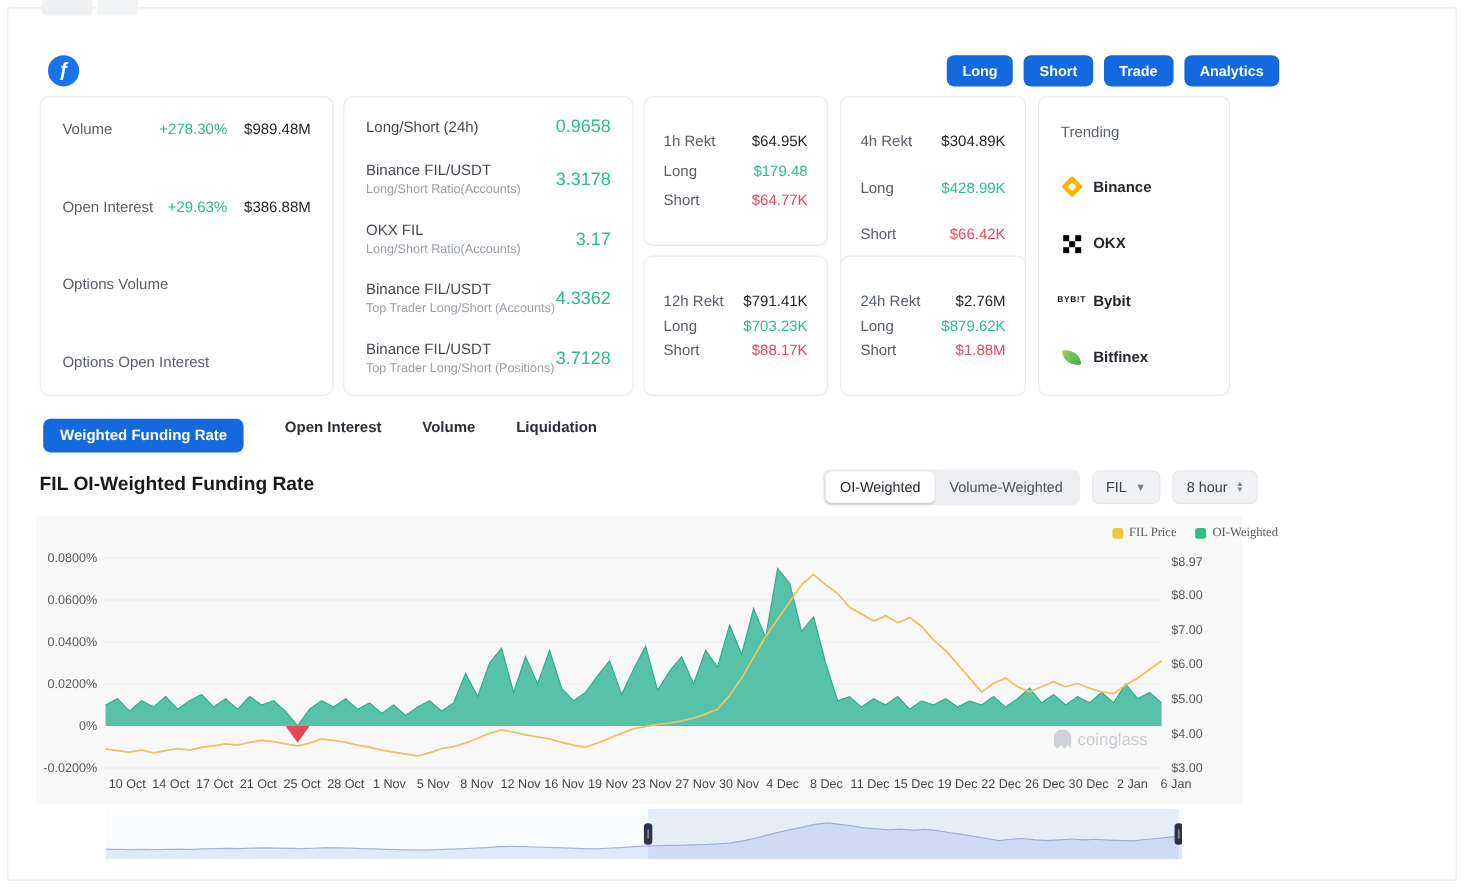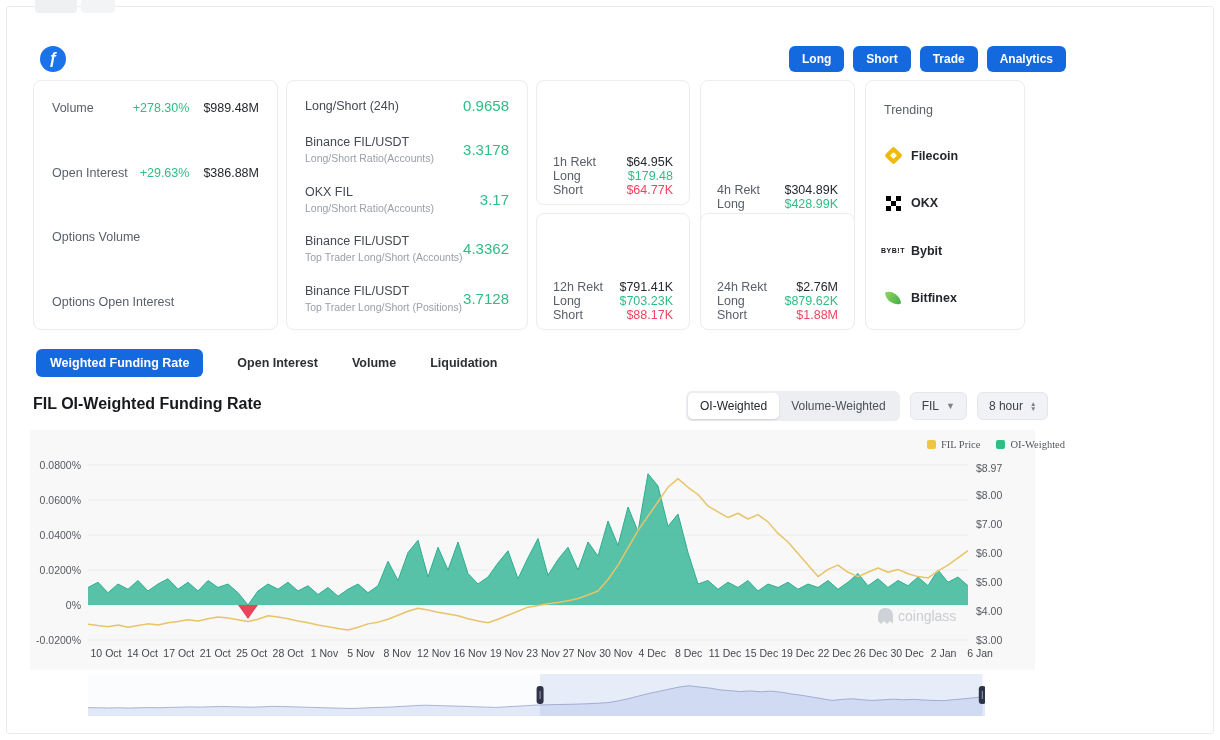--- a/index.html
+++ b/index.html
@@ -25,38 +25,38 @@
   .dark-val { color:#24282e; }
 
   #volume-card { left:33px; top:80px; width:245px; height:250px; padding:20px 18px; display:flex; flex-direction:column; justify-content:space-between; }
   #ratio-card  { left:286px; top:80px; width:242px; height:250px; padding:16px 18px; display:flex; flex-direction:column; justify-content:space-between; }
   .ratio-row { display:flex; align-items:center; }
   .ratio-labels { flex:1; }
   .ratio-label { font-size:12.5px; color:#454a52; }
   .ratio-sub { font-size:10.5px; color:#9aa0a8; margin-top:3px; }
   .ratio-value { font-size:15px; color:#2ebd85; }
 
-  .rekt-card { padding:7px 16px; display:flex; flex-direction:column; justify-content:flex-end; }
+  .rekt-card { padding:30px 16px; display:flex; flex-direction:column; justify-content:space-between; }
   .rekt-row { display:flex; justify-content:space-between; font-size:12.5px; }
   .rekt-label { color:#5a6069; }
 
   #trending-card { left:865px; top:80px; width:160px; height:250px; padding:22px 18px; display:flex; flex-direction:column; justify-content:space-between; }
   .trending-title { font-size:12.5px; color:#5a6069; }
   .trending-item { display:flex; align-items:center; gap:9px; cursor:pointer; }
   .trending-name { font-size:12.5px; font-weight:600; color:#24282e; }
   .exch-icon { width:18px; height:18px; display:flex; align-items:center; justify-content:center; }
   .binance-diamond { width:13px; height:13px; background:#f0b90b; transform:rotate(45deg); border-radius:2px; position:relative; }
   .binance-diamond:after { content:""; position:absolute; left:4px; top:4px; width:5px; height:5px; background:#fff; border-radius:1px; }
   .okx-grid { display:grid; grid-template-columns:repeat(3,5px); grid-template-rows:repeat(3,5px); }
   .okx-grid i { background:#000; } .okx-grid i.off { background:transparent; }
   .bybit-text { font-size:7px; font-weight:700; color:#14151a; letter-spacing:0.5px; }
   .bitfinex-leaf { width:14px; height:14px; background:linear-gradient(135deg,#97d45f,#3fae49); border-radius:1px 90% 1px 90%; transform:rotate(-10deg); }
 
   
-  .tab-bar { position:absolute; left:36px; top:349px; display:flex; align-items:center; gap:34px; }
+  .tab-bar { position:absolute; left:36px; top:349px; display:flex; gap:34px; }
   .tab { font-size:12.5px; font-weight:700; color:#2c3036; cursor:pointer; }
   .tab.active { background:#1569de; color:#fff; border-radius:6px; padding:7px 14px; }
 
   
   .chart-panel { position:absolute; left:30px; top:430px; width:1005px; height:240px; background:#f8f8f9; }
   .chart-title { position:absolute; left:33px; top:395px; font-size:16px; font-weight:700; color:#17191c; }
   .chart-controls { position:absolute; top:391px; left:686px; display:flex; align-items:center; gap:10px; }
   .seg-toggle { display:flex; background:#eceef1; border-radius:6px; padding:2px; }
   .seg { font-size:12px; color:#4b5057; padding:6px 12px; border-radius:5px; cursor:pointer; }
   .seg.active { background:#fff; color:#24282e; box-shadow:0 1px 2px rgba(0,0,0,0.12); }
@@ -209,21 +209,21 @@
           <span class="neg">$1.88M</span>
         </div>
       </div>
     </div>
   <div class="card" id="trending-card">
       <div class="trending-title">Trending</div>
       <div class="trending-item">
         <span class="exch-icon">
           <span class="binance-diamond"></span>
         </span>
-        <span class="trending-name">Filecoin</span>
+        <span class="trending-name">Binance</span>
       </div>
       <div class="trending-item">
         <span class="exch-icon">
           <span class="okx-grid">
             <i></i>
             <i class="off"></i>
             <i></i>
             <i class="off"></i>
             <i></i>
             <i class="off"></i>

